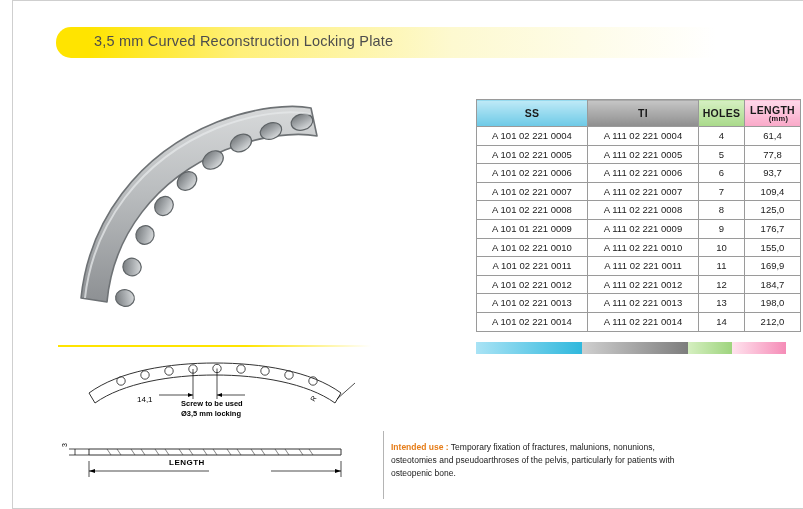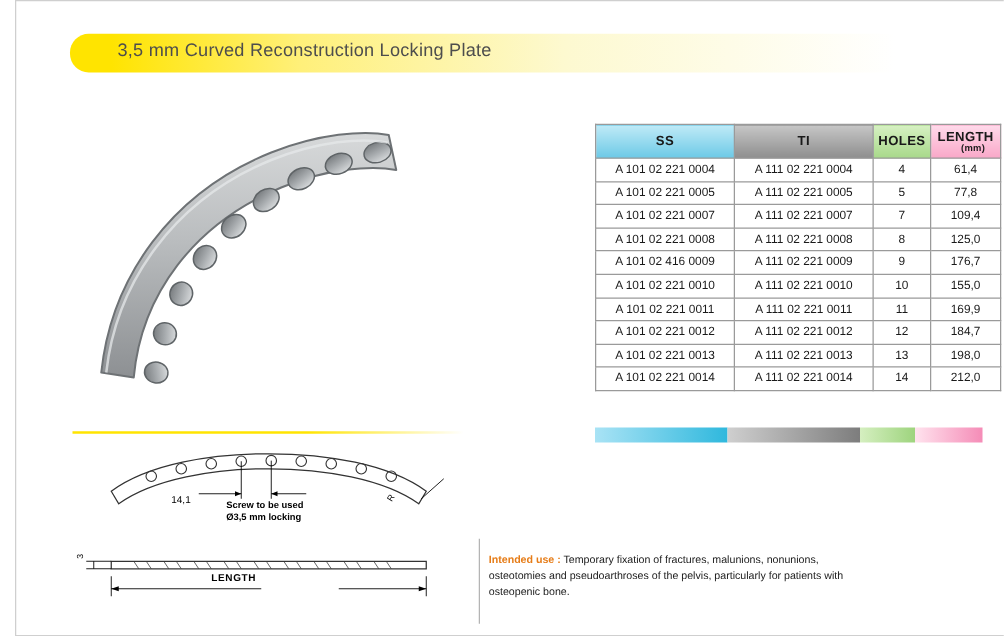--- a/index.html
+++ b/index.html
@@ -377,33 +377,39 @@
           <td>4</td>
           <td>61,4</td>
         </tr>
         <tr>
           <td>A 101 02 221 0005</td>
           <td>A 111 02 221 0005</td>
           <td>5</td>
           <td>77,8</td>
         </tr>
         <tr>
+          <td>A 101 02 221 0006</td>
+          <td>A 111 02 221 0006</td>
+          <td>6</td>
+          <td>93,7</td>
+        </tr>
+        <tr>
           <td>A 101 02 221 0007</td>
           <td>A 111 02 221 0007</td>
           <td>7</td>
           <td>109,4</td>
         </tr>
         <tr>
           <td>A 101 02 221 0008</td>
           <td>A 111 02 221 0008</td>
           <td>8</td>
           <td>125,0</td>
         </tr>
         <tr>
-          <td>A 101 02 416 0009</td>
+          <td>A 101 01 221 0009</td>
           <td>A 111 02 221 0009</td>
           <td>9</td>
           <td>176,7</td>
         </tr>
         <tr>
           <td>A 101 02 221 0010</td>
           <td>A 111 02 221 0010</td>
           <td>10</td>
           <td>155,0</td>
         </tr>

